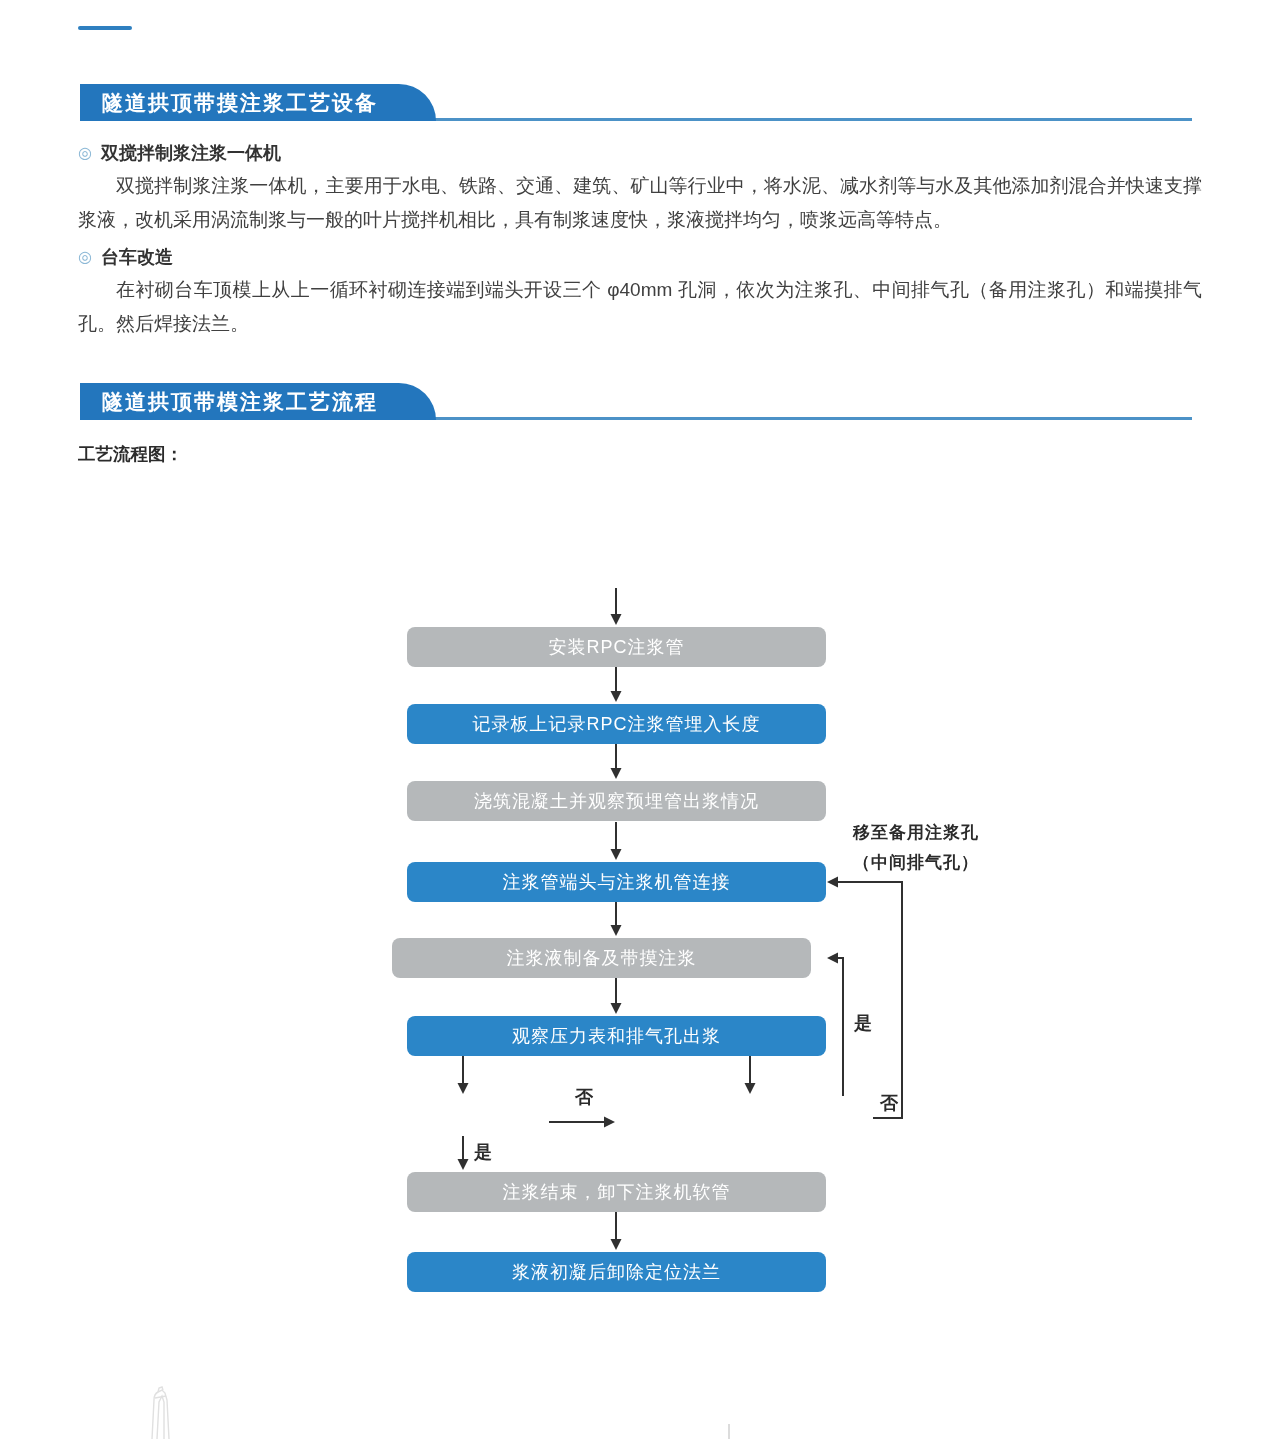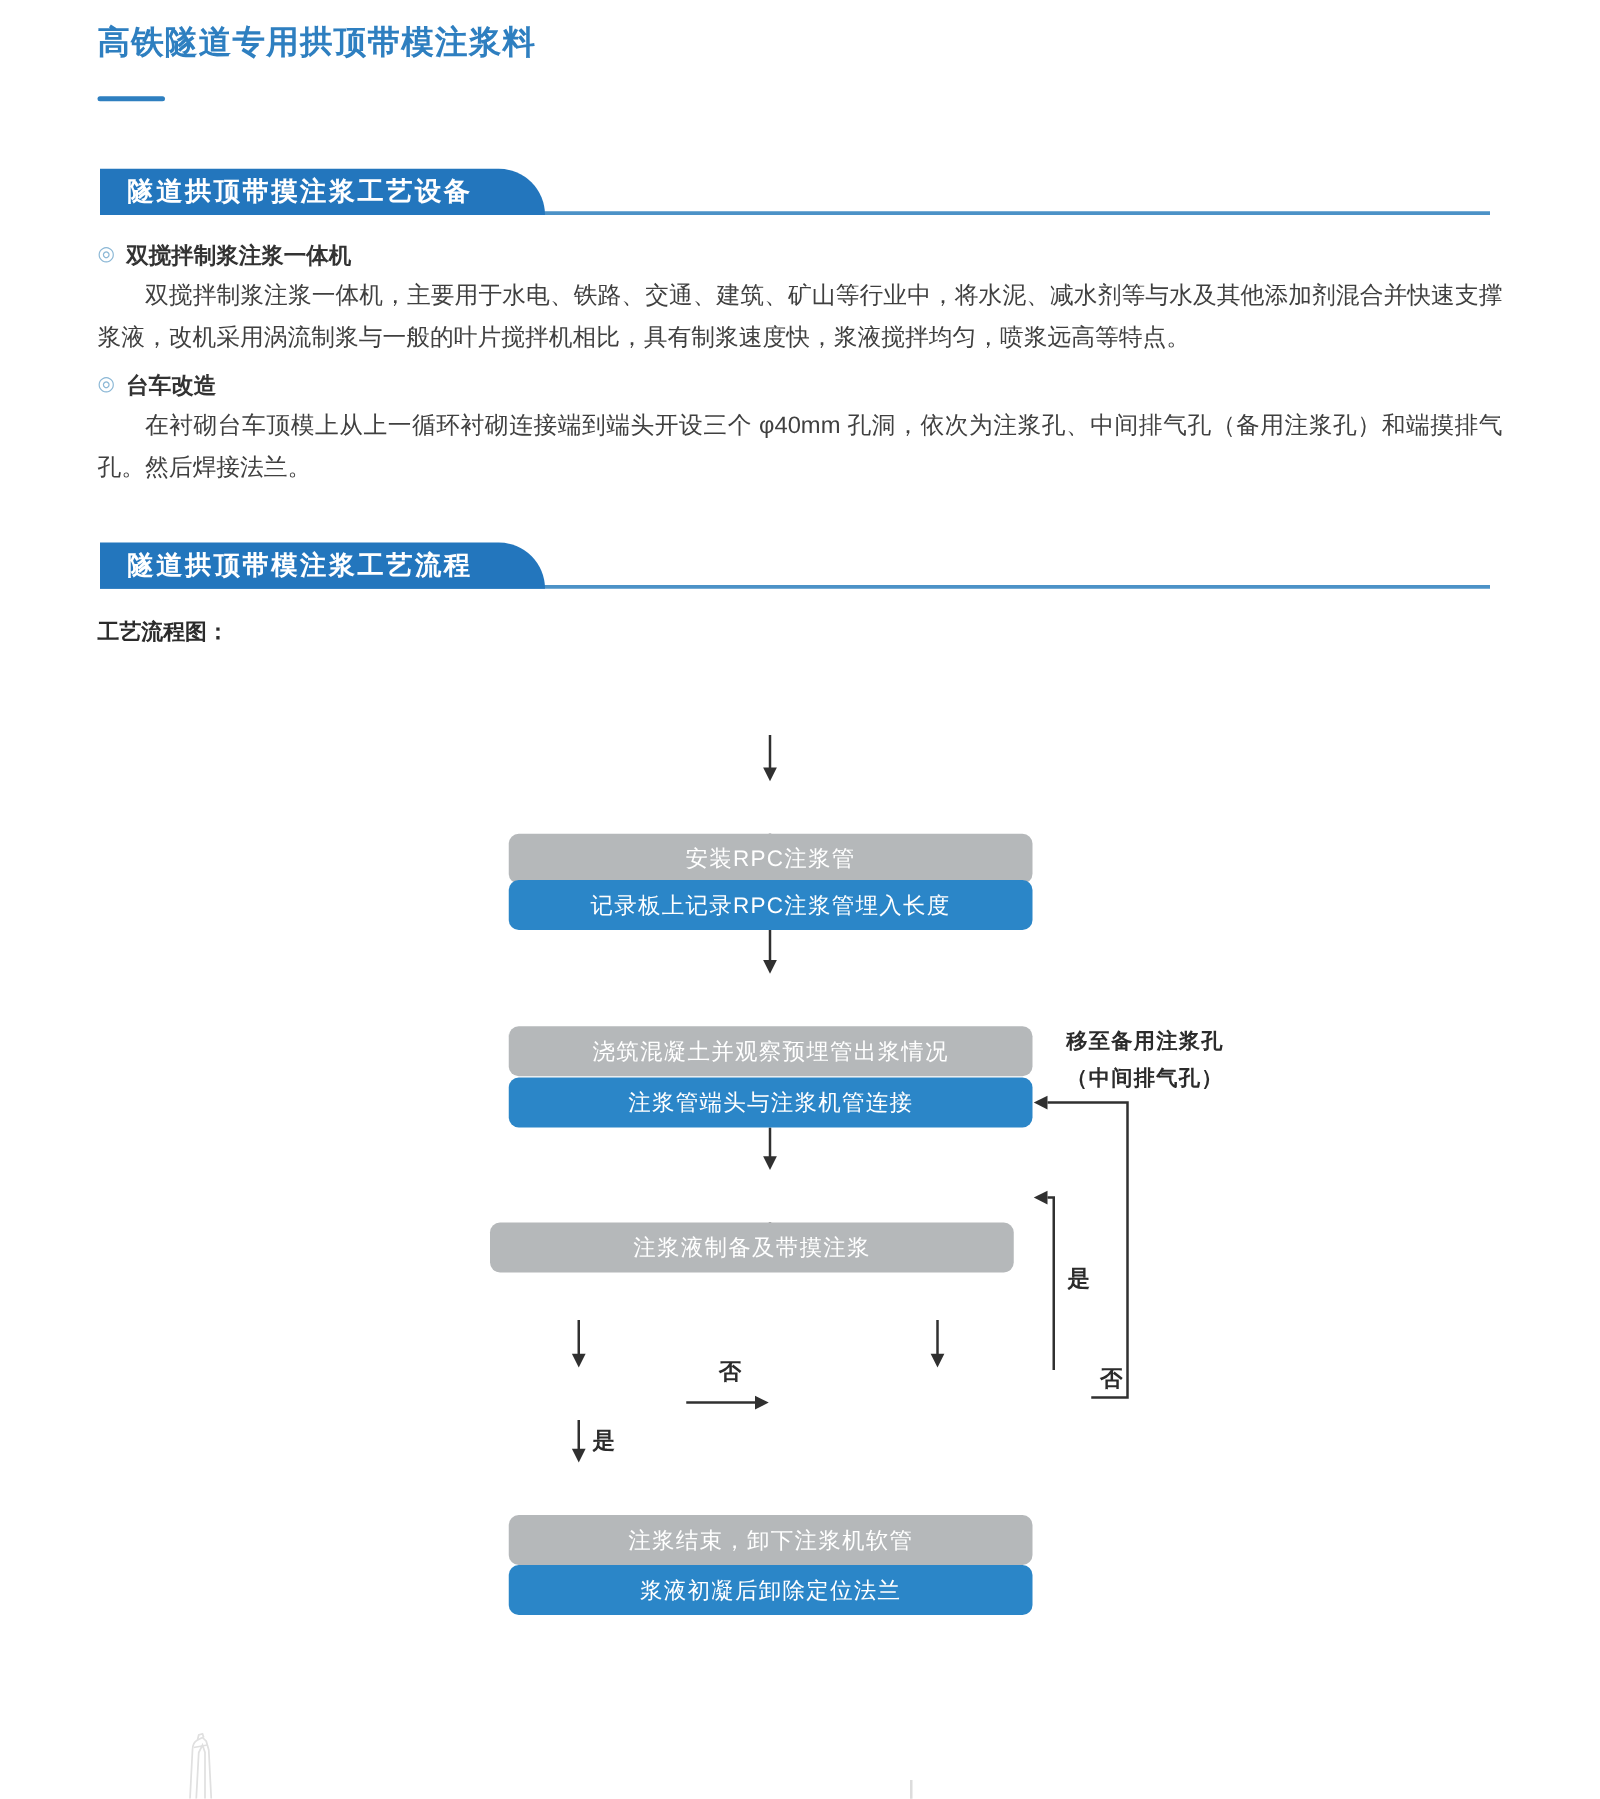--- a/index.html
+++ b/index.html
@@ -37,36 +37,35 @@
   }
   .flow-caption{margin:22px 0 0 78px;font-size:17.5px;font-weight:bold;color:#2b2b2b;}
 
   
   .flow-layer{position:absolute;left:0;top:0;width:1280px;height:1439px;pointer-events:none;}
   .node{
     position:absolute;display:flex;align-items:center;justify-content:center;
     color:#fff;font-size:18px;border-radius:8px;letter-spacing:1px;
   }
   .node.blue{background:var(--accent);}
-  .node.gray{background:var(--gray);margin-top:40px;}
+  .node.gray{background:var(--gray);}
   .edge-label{position:absolute;font-size:18px;font-weight:bold;color:#2b2b2b;line-height:1;}
   .flow-note{
     position:absolute;left:828px;top:818px;width:176px;text-align:center;
     font-size:17px;font-weight:bold;color:#2b2b2b;line-height:30px;letter-spacing:1px;
   }
   svg.connectors{position:absolute;left:0;top:0;}
   .watermark{position:absolute;left:138px;top:1386px;}
   .footer-tick{position:absolute;left:728px;top:1424px;width:2px;height:15px;background:#dcdcdc;}
 </style>
 </head>
 <body>
 
 <div class="doc">
 
-  <h1 class="page-title">高铁隧道专用拱顶带模注浆料</h1>
   <div class="title-underline"></div>
 
   <div class="sec-header">
     <div class="sec-rule"></div>
     <div class="badge">隧道拱顶带摸注浆工艺设备</div>
   </div>
 
   <div class="bullets">
     <div class="bullet-head">
       <span class="ring-icon">◎</span>
@@ -122,20 +121,21 @@
       <polygon points="838,952.5 838,963.5 827,958"></polygon>
       <polygon points="838,876.5 838,887.5 827,882"></polygon>
     </g>
   </svg>
 
   <div class="node gray" style="left:407px;top:627px;width:419px;height:40px">安装RPC注浆管</div>
   <div class="node blue" style="left:407px;top:704px;width:419px;height:40px">记录板上记录RPC注浆管埋入长度</div>
   <div class="node gray" style="left:407px;top:781px;width:419px;height:40px">浇筑混凝土并观察预埋管出浆情况</div>
   <div class="node blue" style="left:407px;top:862px;width:419px;height:40px">注浆管端头与注浆机管连接</div>
   <div class="node gray" style="left:392px;top:938px;width:419px;height:40px">注浆液制备及带摸注浆</div>
+  <div class="node blue" style="left:407px;top:1016px;width:419px;height:40px">观察压力表和排气孔出浆</div>
   <div class="node gray" style="left:407px;top:1172px;width:419px;height:40px">注浆结束，卸下注浆机软管</div>
   <div class="node blue" style="left:407px;top:1252px;width:419px;height:40px">浆液初凝后卸除定位法兰</div>
 
   <div class="edge-label" style="left:575px;top:1088px;">否</div>
   <div class="edge-label" style="left:474px;top:1143px;">是</div>
   <div class="edge-label" style="left:854px;top:1014px;">是</div>
   <div class="edge-label" style="left:880px;top:1094px;">否</div>
 
   <div class="flow-note">
     <div>移至备用注浆孔</div>

